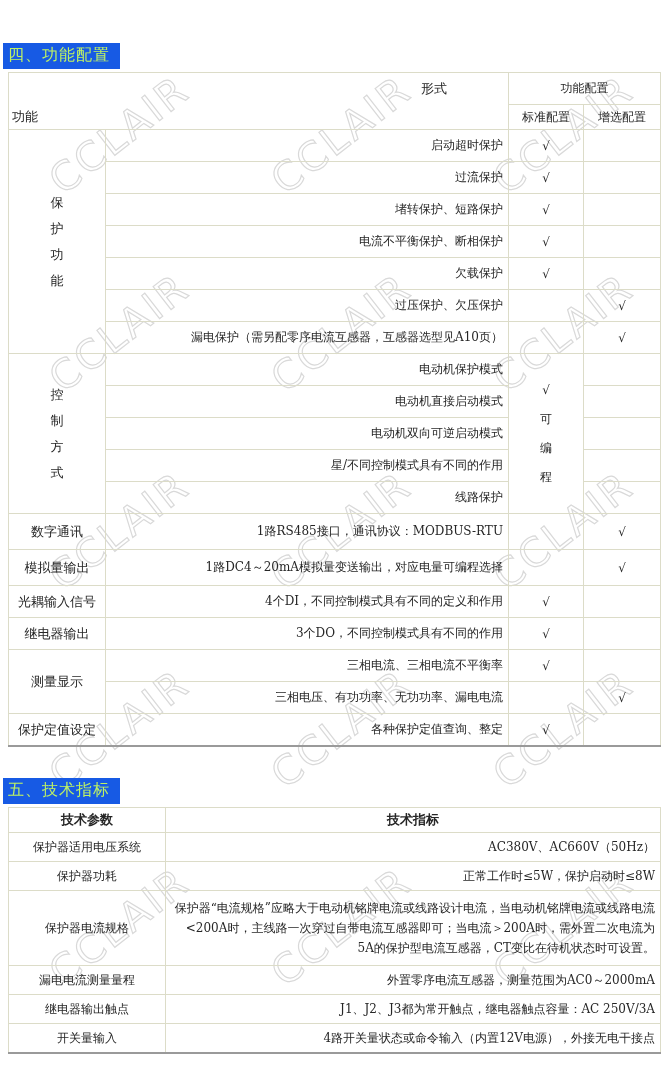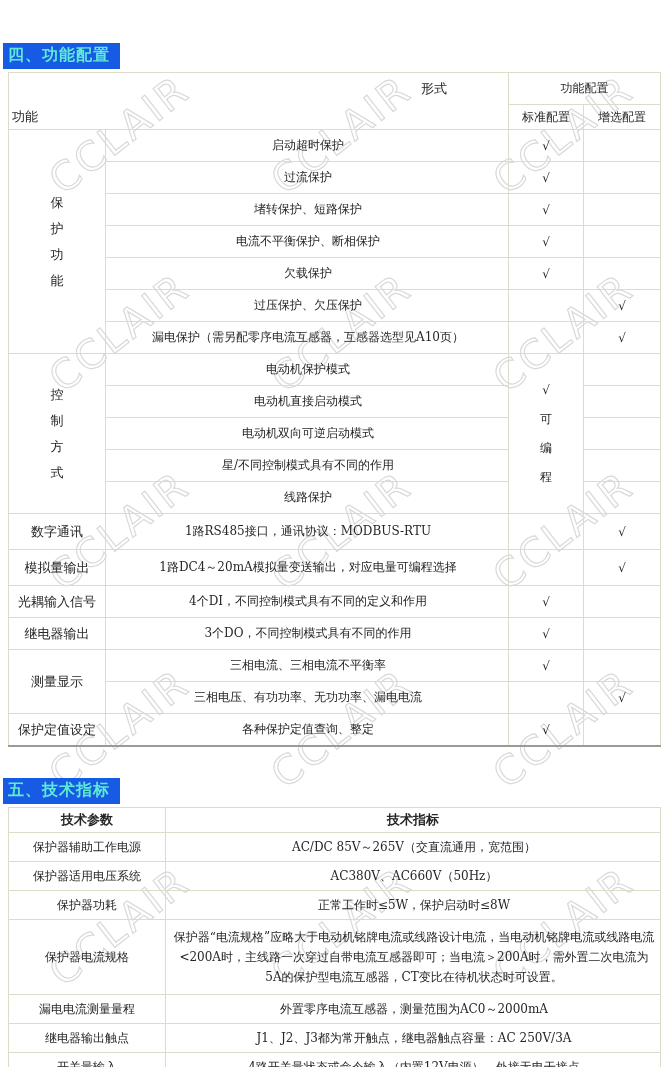--- a/index.html
+++ b/index.html
@@ -4,40 +4,40 @@
 <style>
   html,body{margin:0;padding:0;}
   body{
     width:667px;height:1067px;background:#ffffff;position:relative;overflow:hidden;
     font-family:"DejaVu Serif","Liberation Serif",serif;color:#262626;
   }
   .wm-layer{position:absolute;left:0;top:0;z-index:0;}
   .content{position:relative;z-index:1;}
   .section-bar{
     display:inline-block;margin:0 0 3px 3px;padding:2px 10px 3px 5px;
-    background:#175ae4;color:#5eead4;font-weight:bold;font-size:16px;
+    background:#175ae4;color:#bef264;font-weight:normal;font-size:16px;
     font-family:"DejaVu Sans","Liberation Sans",sans-serif;letter-spacing:1px;
   }
   .bar1{margin-top:43px;}
   .bar2{margin-top:31px;}
   table{border-collapse:collapse;table-layout:fixed;margin-left:8px;background:transparent;}
   td{
     border:1px solid #dcdcc8;font-size:12px;padding:2px 5px;vertical-align:middle;
     background:transparent;overflow:hidden;
   }
   .t1 td{height:27px;}
   .t1 tr.h2 td{height:20px;}
   .t1 tr.tall td{height:31px;}
   .t1{border-bottom:2px solid #9a9a9a;}
   .t2{border-bottom:2px solid #9a9a9a;}
   .t2 td{height:24px;}
   .t2 tr.hdr td{height:20px;font-weight:bold;text-align:center;font-size:13px;}
   .t2 tr.long td{height:70px;line-height:20px;}
   .center{text-align:center;}
-  .item{text-align:center;padding-left:7px;}
+  .item{text-align:right;padding-left:7px;}
   .glabel{font-size:13px;text-align:center;}
   .vlabel{width:15px;margin:0 auto;line-height:26px;text-align:center;word-break:break-all;font-size:13px;}
   .vprog{width:15px;margin:0 auto;line-height:29px;text-align:center;word-break:break-all;font-size:12px;}
   .check{font-size:12px;}
   .hcorner{position:relative;}
   .hcorner .corner-form{position:absolute;top:7px;left:412px;font-size:13px;}
   .hcorner .corner-func{position:absolute;bottom:3px;left:3px;font-size:13px;}
   .t2 .plabel{text-align:center;font-size:12px;}
 </style>
 </head>
@@ -198,24 +198,20 @@
     <colgroup>
         <col style="width:157px">
         <col style="width:495px">
       </colgroup>
     <tbody>
         <tr class="hdr">
       <td>技术参数</td>
       <td>技术指标</td>
     </tr>
     <tr>
-      <td class="plabel">保护器辅助工作电源</td>
-      <td class="item">AC/DC 85V～265V（交直流通用，宽范围）</td>
-    </tr>
-    <tr>
       <td class="plabel">保护器适用电压系统</td>
       <td class="item">AC380V、AC660V（50Hz）</td>
     </tr>
     <tr>
       <td class="plabel">保护器功耗</td>
       <td class="item">正常工作时≤5W，保护启动时≤8W</td>
     </tr>
     <tr class="long">
       <td class="plabel">保护器电流规格</td>
       <td class="item">保护器“电流规格”应略大于电动机铭牌电流或线路设计电流，当电动机铭牌电流或线路电流&lt;200A时，主线路一次穿过自带电流互感器即可；当电流＞200A时，需外置二次电流为5A的保护型电流互感器，CT变比在待机状态时可设置。</td>

